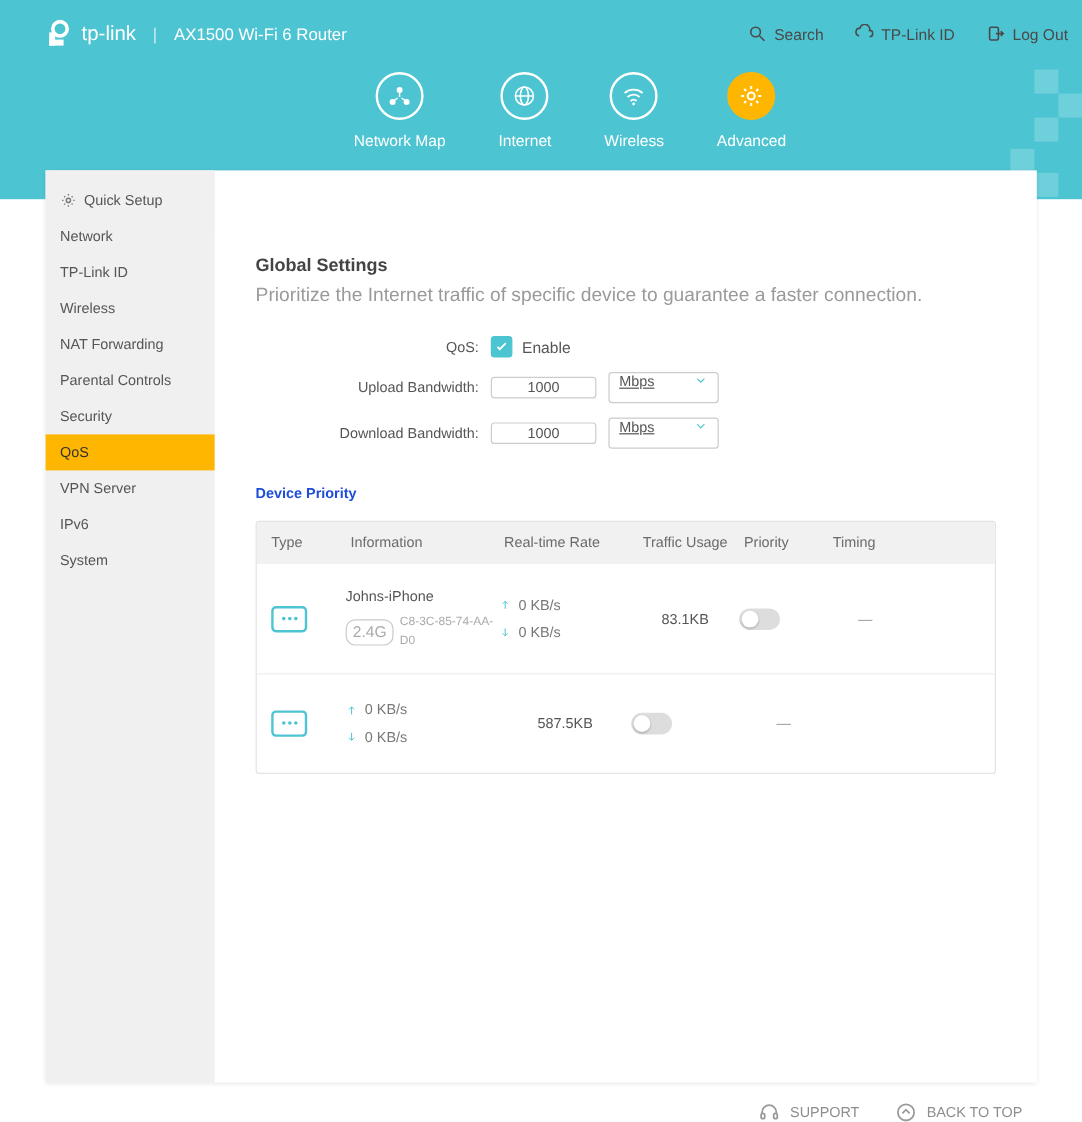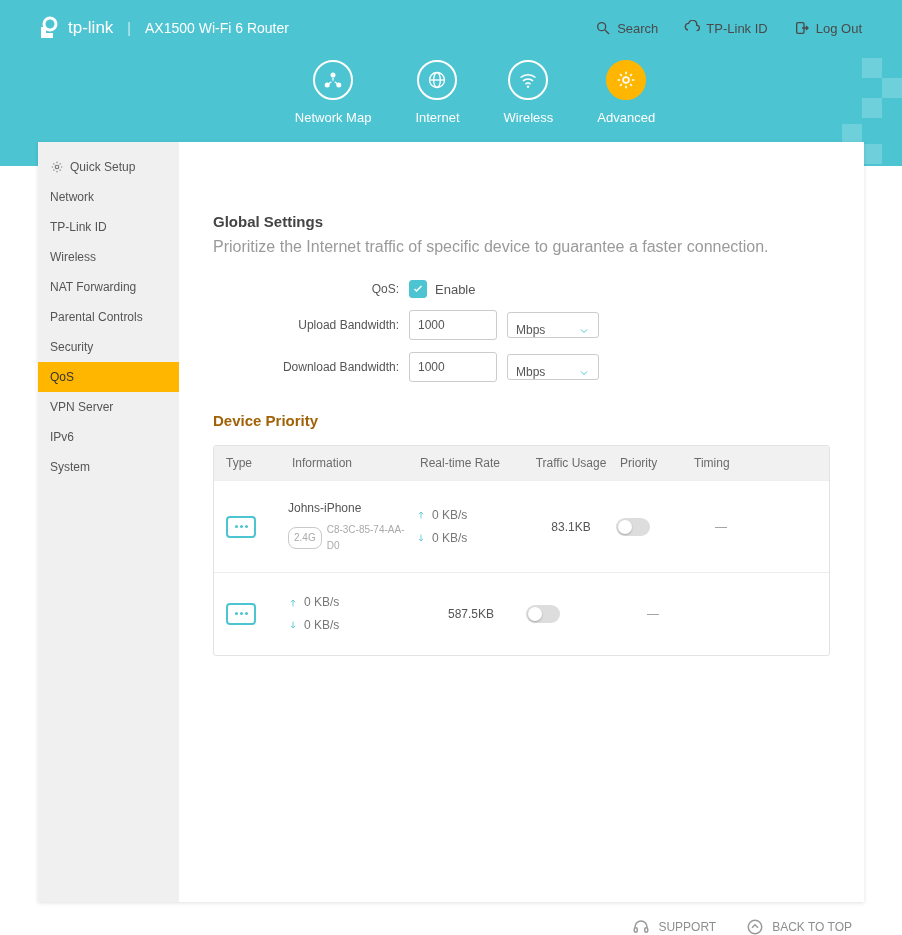--- a/index.html
+++ b/index.html
@@ -27,21 +27,21 @@
   .banner-deco div { position:absolute; background:#6ed0db; }
   .d1 { width:20px; height:20px; top:0; left:20px; }
   .d2 { width:20px; height:20px; top:20px; left:40px; }
   .d3 { width:20px; height:20px; top:40px; left:20px; }
   .d4 { width:20px; height:20px; top:66px; left:0px; }
   .d5 { width:20px; height:20px; top:86px; left:20px; }
   .top-bar {
     display:flex;
     align-items:center;
     height: 56px;
-    padding: 0 40px 0 36px;
+    padding: 0 12px 0 36px;
     color:#fff;
   }
   .logo-wrap { display:flex; align-items:center; gap:8px; font-size:17px; }
   .logo-mark { display:inline-flex; align-items:center; }
   .divider-pipe { margin: 0 14px; opacity:.7; font-size:14px; color:#fff; }
   .product-name { font-size:14px; color:#fff; }
   .top-spacer { flex:1; }
   .top-link {
     display:inline-flex; align-items:center; gap:6px;
     margin-left: 26px; color:#4a4a4a; font-size:13px; cursor:pointer;
@@ -96,31 +96,31 @@
     width: 196px; text-align:right; padding-right:10px;
     font-size:12px; color:#555;
   }
   .chk {
     width:18px; height:18px; border:1px solid #4dc4d2; border-radius:3px;
     background:#4dc4d2; display:inline-flex; align-items:center; justify-content:center;
     margin-right:8px;
   }
   .chk svg { width:12px; height:12px; }
   .txt {
-    width:88px; height:30px; border:1px solid #ccc; border-radius:3px;
-    padding:0 8px; font-size:12px; color:#555;
+    width:88px; height:18px; border:1px solid #ccc; border-radius:3px;
+    padding:0 8px; font-size:12px; color:#555;text-align:center;
   }
   .sel {
     width:92px; height:26px; border:1px solid #ccc; border-radius:3px;
     padding:0 8px; margin-left:10px;
-    display:inline-flex; align-items:flex-end; justify-content:space-between;
-    font-size:12px; color:#555; cursor:pointer;
+    display:inline-flex; align-items:flex-start; justify-content:space-between;
+    font-size:12px; color:#555; cursor:pointer;text-decoration:underline;
   }
   .sel svg { width:12px; height:12px; stroke:#4dc4d2; }
-  .subsection-title { font-size:15px; font-weight:bold; color:#a16207; margin:30px 0 16px 0; }
+  .subsection-title { font-size:12px; font-weight:bold; color:#1d4ed8; margin:30px 0 16px 0; }
   
   .dev-table { border:1px solid #e3e3e3; border-radius:3px; overflow:hidden; }
   .dev-head, .dev-row {
     display:grid;
     grid-template-columns: 66px 128px 110px 90px 74px 62px;
     align-items:center;
     font-size:12px;
     color:#555;
   }
   .dev-head {
@@ -135,21 +135,21 @@
     width:30px; height:22px; border:2px solid #4dc4d2; border-radius:4px;
     display:flex; align-items:center; justify-content:center; gap:2px;
     margin-left:4px;
   }
   .type-icon span { width:3px; height:3px; background:#4dc4d2; border-radius:50%; }
   .info-col { line-height:1.6; }
   .dev-name { color:#555; font-size:12px; }
   .dev-mac-row { display:flex; align-items:center; gap:5px; margin-top:4px; }
   .conn-pill {
     border:1px solid #c9c9c9; border-radius:8px; padding:10px 5px;
-    font-size:10px; color:#aaa; line-height:12px; height:13px; display:inline-flex; align-items:center;
+    font-size:13px; color:#aaa; line-height:12px; height:13px; display:inline-flex; align-items:center;
   }
   .dev-mac { color:#aaa; font-size:10px; }
   .rate-col { line-height:1.9; }
   .rate-line { display:flex; align-items:center; gap:6px; color:#777; }
   .arr { width:10px; height:10px; }
   .usage-col { text-align:center; color:#555; }
   .toggle {
     width:34px; height:18px; background:#ddd; border-radius:9px; position:relative;
     cursor:pointer;
   }

